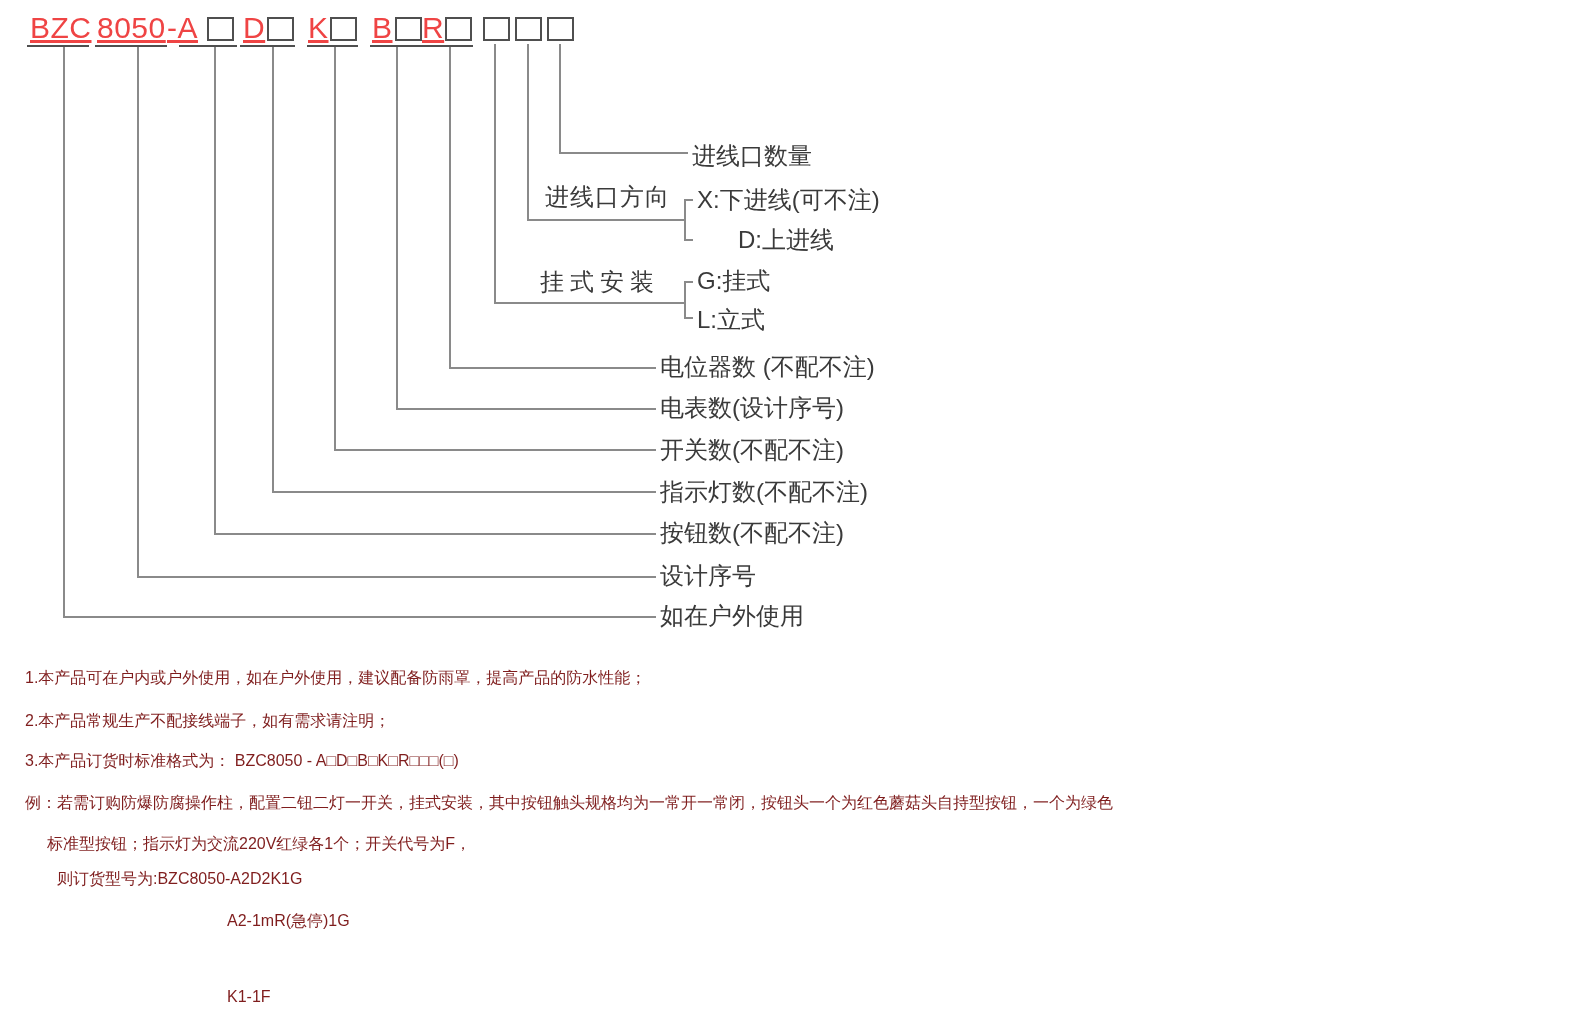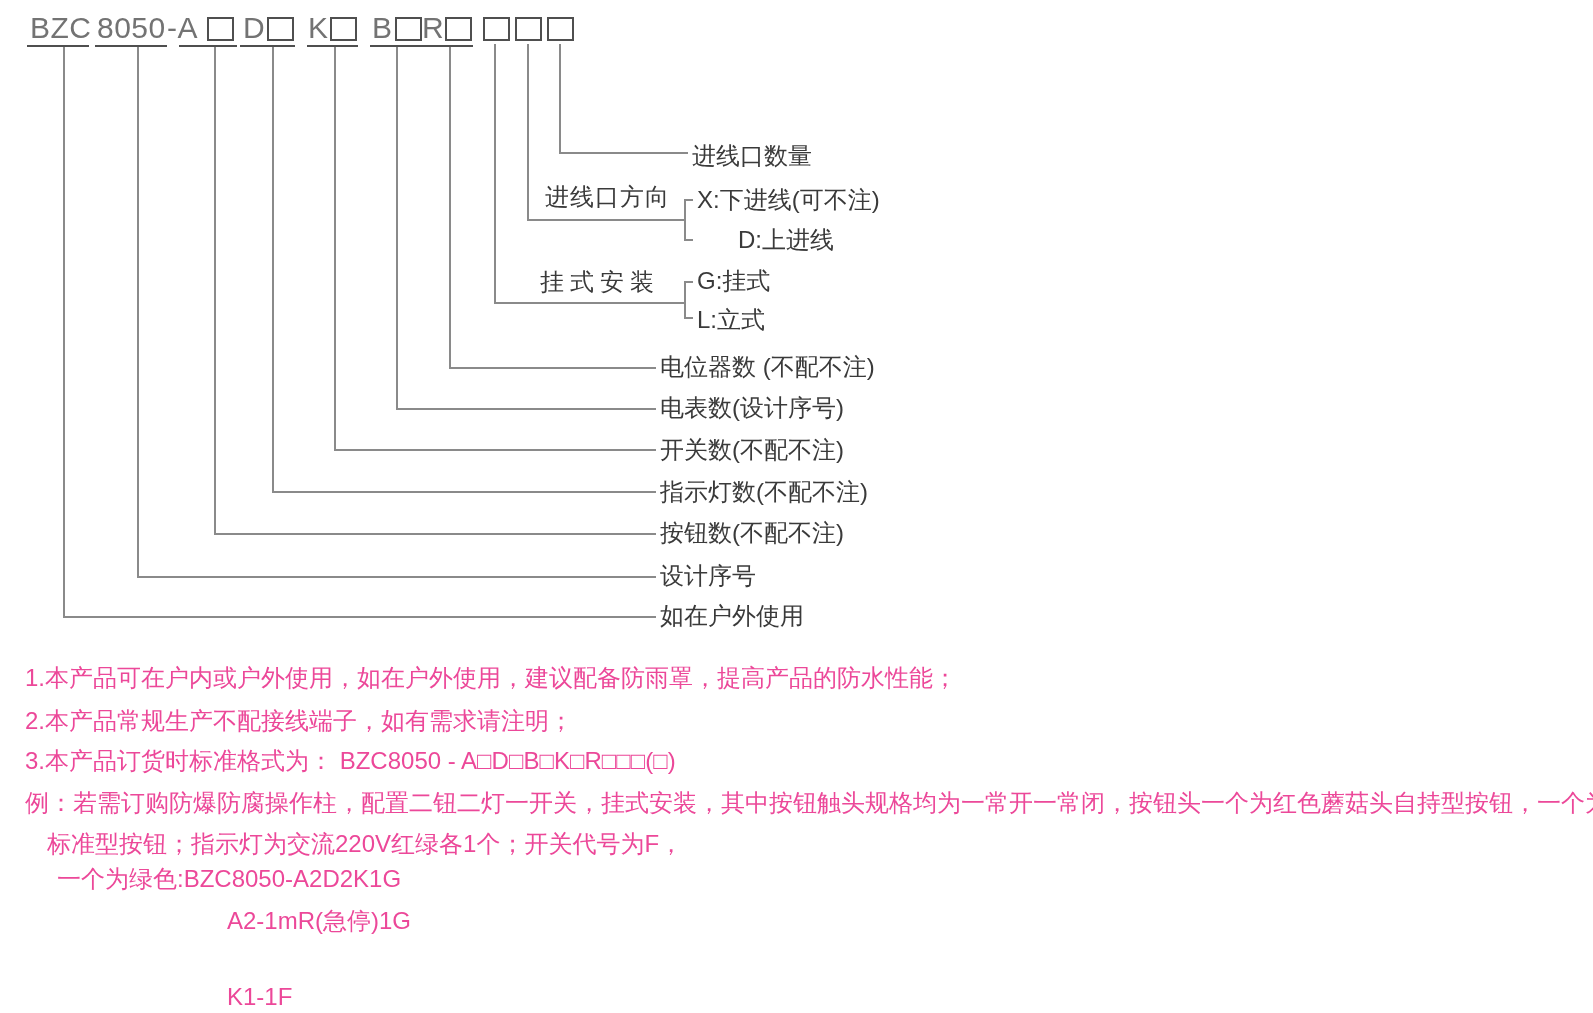--- a/index.html
+++ b/index.html
@@ -3,30 +3,30 @@
 <meta charset="utf-8">
 <style>
   html,body{margin:0;padding:0;}
   body{
     width:1593px;height:1013px;background:#ffffff;position:relative;overflow:hidden;
     font-family:"Liberation Sans", sans-serif;color:#3a3a3a;
     -webkit-font-smoothing:antialiased;
   }
   .page{position:absolute;left:0;top:0;width:1593px;height:1013px;}
   
-  .t{position:absolute;top:11px;font-size:30px;line-height:34px;letter-spacing:0.5px;color:#737373;white-space:nowrap;}
+  .t{position:absolute;top:11px;font-size:30px;line-height:34px;letter-spacing:0.5px;color:#ef4444;white-space:nowrap;text-decoration:underline;}
   .cbox{position:absolute;top:17px;width:27px;height:24px;border:2px solid #4f4f4f;box-sizing:border-box;background:#fff;}
   .ul{position:absolute;top:45px;height:2px;background:#4f4f4f;}
   
   .vl{position:absolute;width:2px;background:#8a8a8a;}
   .hl{position:absolute;height:2px;background:#8a8a8a;}
   
   .lbl{position:absolute;font-size:24px;line-height:28px;white-space:nowrap;color:#3a3a3a;}
   
-  .note{position:absolute;left:25px;font-size:24px;line-height:29px;white-space:nowrap;color:#ec4899;}
+  .note{position:absolute;left:25px;font-size:16px;line-height:29px;white-space:nowrap;color:#7f1d1d;}
 </style>
 </head>
 <body>
 
 <div class="page">
 
   <span class="t" style="left:30px">BZC</span>
   <span class="t" style="left:97px">8050</span>
   <span class="t" style="left:167px">-A</span>
   <span class="cbox" style="left:207px"></span>
@@ -93,17 +93,17 @@
   <div class="lbl" style="left:660px;top:519px">按钮数(不配不注)</div>
   <div class="lbl" style="left:660px;top:562px">设计序号</div>
   <div class="lbl" style="left:660px;top:602px">如在户外使用</div>
 
   <div class="note" style="top:663px">1.本产品可在户内或户外使用，如在户外使用，建议配备防雨罩，提高产品的防水性能；</div>
   <div class="note" style="top:706px">2.本产品常规生产不配接线端子，如有需求请注明；</div>
   <div class="note" style="top:746px">3.本产品订货时标准格式为：  BZC8050 - A□D□B□K□R□□□(□)</div>
 
   <div class="note" style="top:788px">例：若需订购防爆防腐操作柱，配置二钮二灯一开关，挂式安装，其中按钮触头规格均为一常开一常闭，按钮头一个为红色蘑菇头自持型按钮，一个为绿色</div>
   <div class="note" style="left:47px;top:829px">标准型按钮；指示灯为交流220V红绿各1个；开关代号为F，</div>
-  <div class="note" style="left:57px;top:864px">一个为绿色:BZC8050-A2D2K1G</div>
+  <div class="note" style="left:57px;top:864px">则订货型号为:BZC8050-A2D2K1G</div>
   <div class="note" style="left:227px;top:906px">A2-1mR(急停)1G</div>
   <div class="note" style="left:227px;top:982px">K1-1F</div>
 
 </div>
 
 </body></html>

